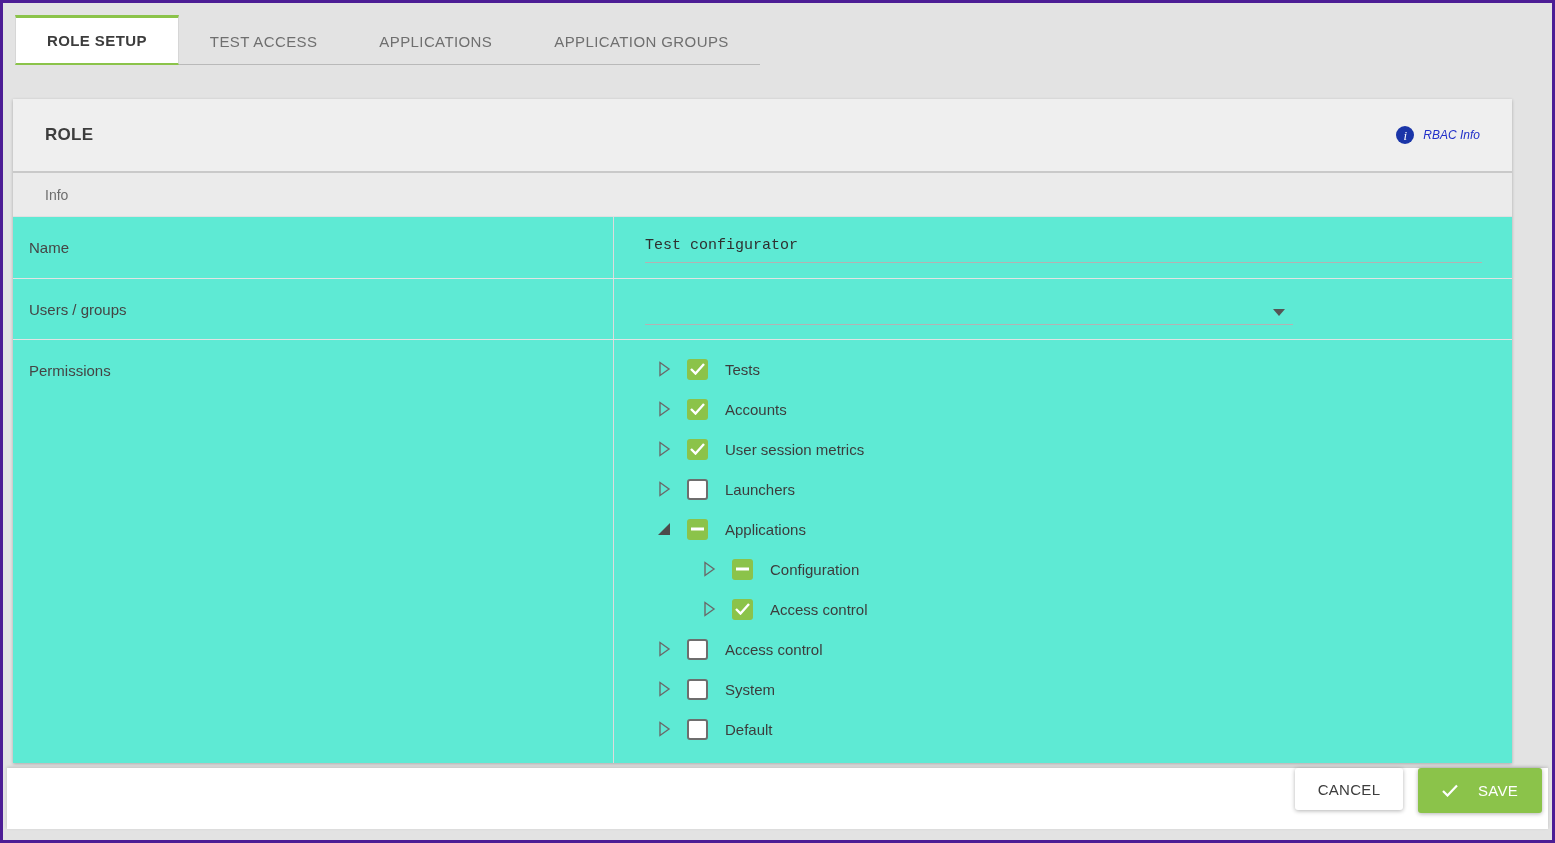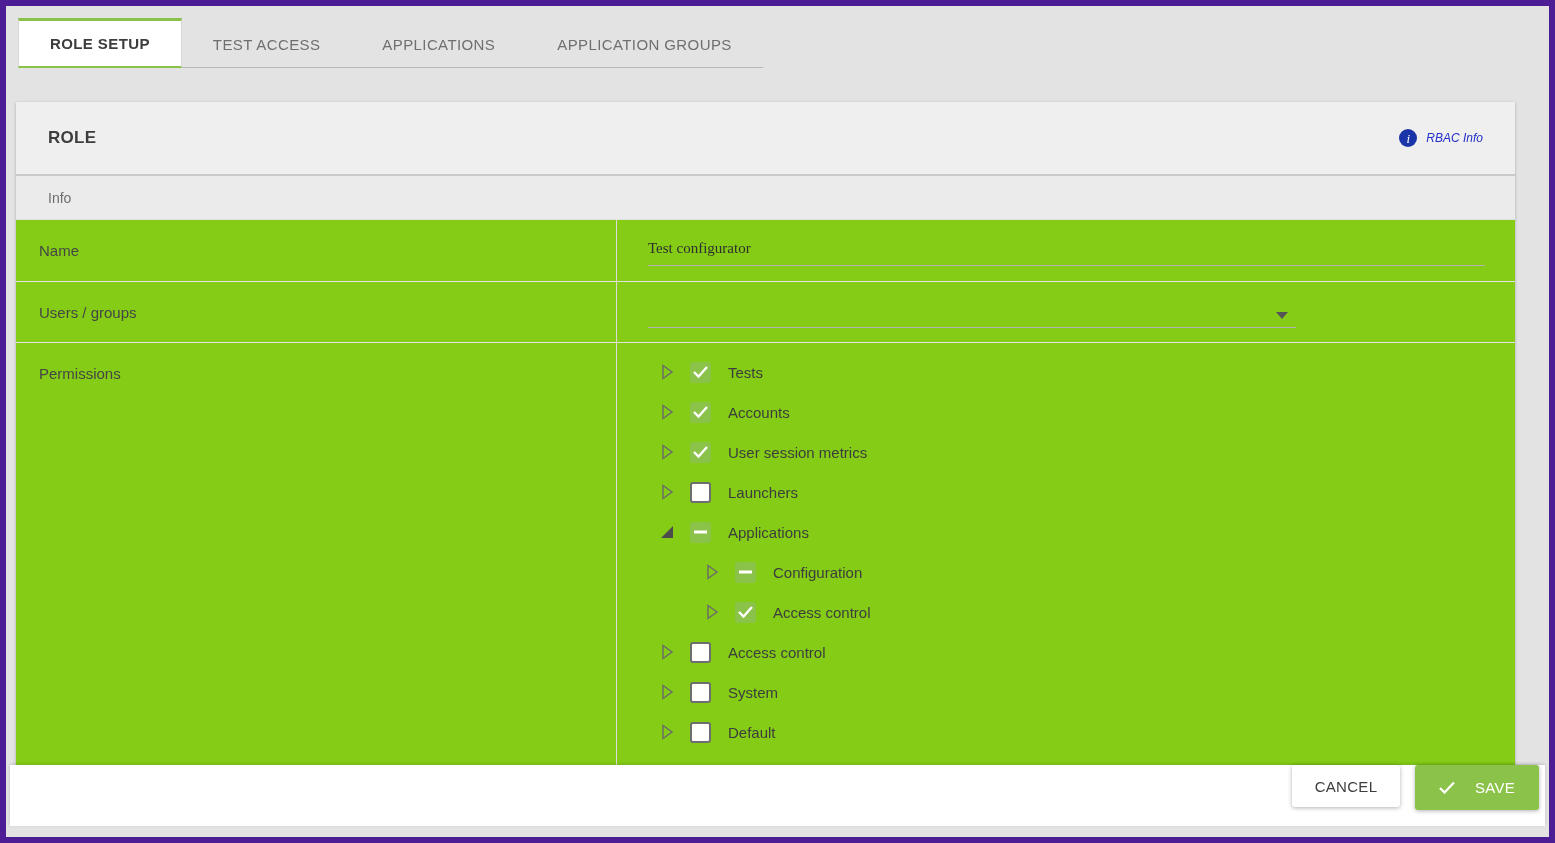--- a/index.html
+++ b/index.html
@@ -4,21 +4,21 @@
 <style>
   * { margin:0; padding:0; box-sizing:border-box; }
   body {
     font-family: "Liberation Sans", sans-serif;
     background:#cfcfcf;
   }
   .page {
     position:relative;
     width:1555px; height:843px;
     background:#e3e3e3;
-    border:6px solid #4c1d95;
+    border:3px solid #4c1d95;
     overflow:hidden;
   }
 
   
   .tabbar {
     position:absolute; left:12px; top:12px;
     display:flex;
   }
   .tab {
     height:50px;
@@ -39,21 +39,21 @@
     border-top:3px solid #8bc34a;
     border-bottom:2px solid #8bc34a;
     border-left:1px solid #d6d6d6;
     border-right:1px solid #d6d6d6;
   }
 
   
   .card {
     position:absolute; left:10px; top:96px;
     width:1499px; height:664px;
-    background:#84cc16;
+    background:#5eead4;
     box-shadow:0 1px 3px rgba(0,0,0,.25);
     display:flex; flex-direction:column;
   }
   .card-header {
     height:74px; flex:0 0 74px;
     display:flex; align-items:center;
     padding:0 32px;
     background:#efefef;
     border-bottom:2px solid #c9c9c9;
   }
@@ -84,41 +84,41 @@
     color:#6e6e6e;
     font-size:14px;
     border-bottom:1px solid #e0e0e0;
   }
 
   
   .form-row { display:flex; border-bottom:1px solid #e3e3e3; }
   .form-row:last-child { border-bottom:none; flex:1; }
   .label-col {
     width:601px; flex:0 0 601px;
-    padding-left:23px;
+    padding-left:16px;
     border-right:1px solid #dcdcdc;
     display:flex; align-items:center;
     font-size:15px; color:#454545;
   }
   .row-name   { height:62px; }
   .row-users  { height:61px; }
   .row-perms .label-col { align-items:flex-start; padding-top:22px; }
   .value-col {
     flex:1;
     display:flex; align-items:center;
     padding-left:31px; padding-right:30px;
   }
   .row-perms .value-col { display:block; padding-right:0; }
 
   .text-input {
     width:100%;
     border:none; outline:none;
     border-bottom:1px solid #b3b3b3;
     background:transparent;
-    font-family:Liberation Serif, serif;
+    font-family:Liberation Mono, monospace;
     font-size:15px; color:#2f2f2f;
     padding:4px 0 8px;
   }
   .select-box {
     width:648px; height:32px;
     border-bottom:1px solid #b3b3b3;
     display:flex; align-items:flex-end; justify-content:flex-end;
     padding:0 8px 7px 0;
     cursor:pointer;
   }

